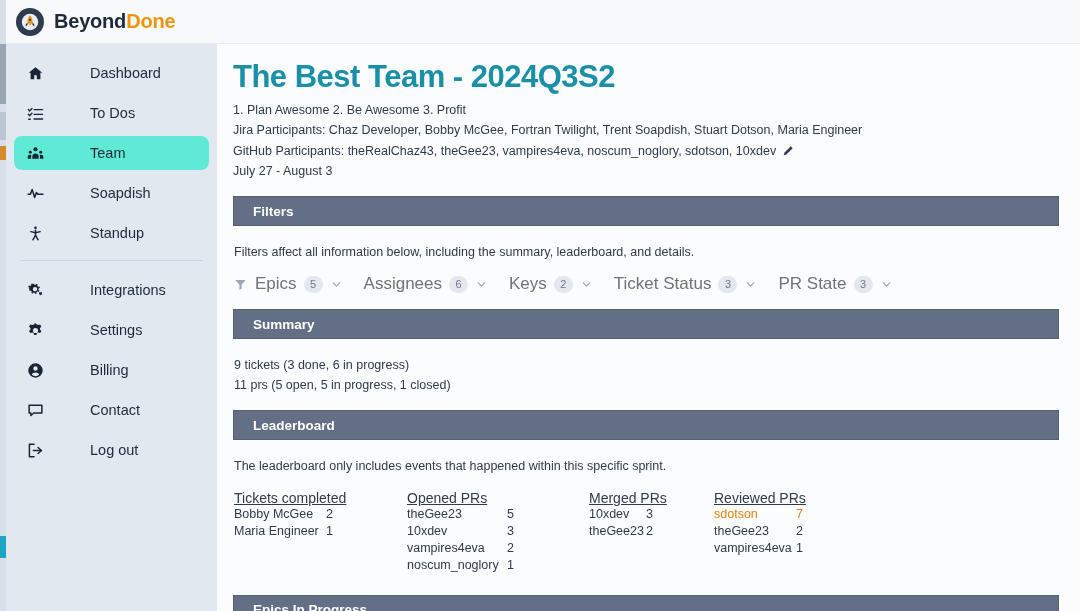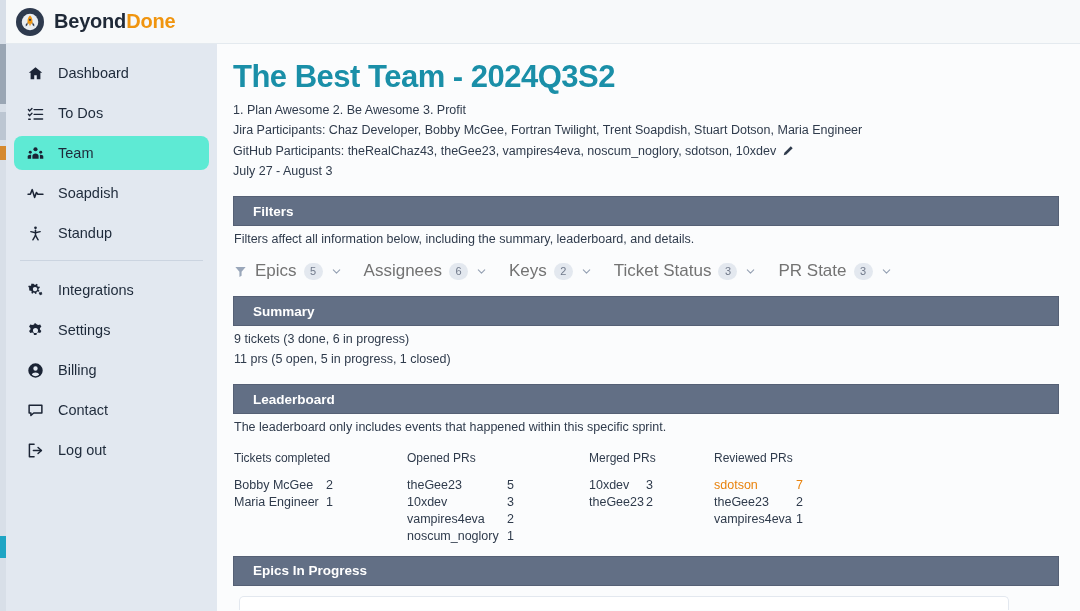--- a/index.html
+++ b/index.html
@@ -73,20 +73,21 @@
   }
   .nav-item {
     display: flex;
     align-items: center;
     height: 34px;
     border-radius: 8px;
     padding-left: 12px;
     margin-bottom: 6px;
     cursor: pointer;
     color: #1e2a3a;
+    gap: 32px;
   }
   .nav-item.active { background: #5eead4; }
   .nav-ico {
     width: 18px; height: 18px;
     flex: none;
     display: flex;
     align-items: center;
     justify-content: center;
     color: #1b2435;
   }
@@ -146,21 +147,21 @@
     align-items: center;
     padding-left: 19px;
     margin-top: 15px;
   }
   .section-head-title {
     color: #ffffff;
     font-size: 13.5px;
     font-weight: bold;
   }
 
-  .section-body { padding: 4px 0 0 1px; }
+  .section-body { padding: 17px 0 0 1px; }
 
   .body-text {
     font-size: 12.5px;
     color: #2f3b4c;
     line-height: 1.55;
   }
 
   
   .filter-row {
     display: flex;
@@ -206,23 +207,24 @@
   .chip-caret svg { display: block; }
 
   
   .lb-grid {
     position: relative;
     margin-top: 13px;
     height: 90px;
   }
   .lb-col { position: absolute; top: 0; }
   .lb-col-head {
-    font-size: 12px;
+    font-size: 14px;
     color: #2f3b4c;
-    margin-bottom: 12px;
+    text-decoration: underline;
+    margin-bottom: 0;
     white-space: nowrap;
   }
   .lb-row {
     display: flex;
     font-size: 12.5px;
     color: #2f3b4c;
     line-height: 1.37;
     white-space: nowrap;
   }
   .lb-row.hl { color: #e8820c; }

